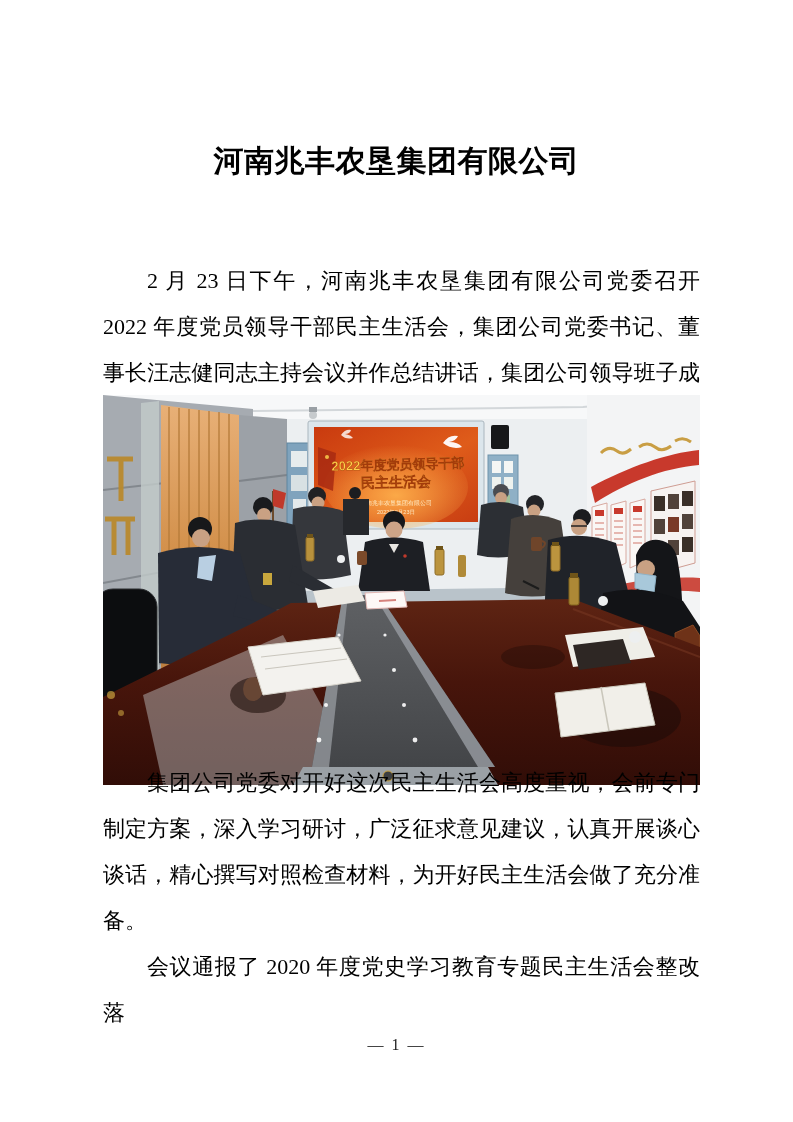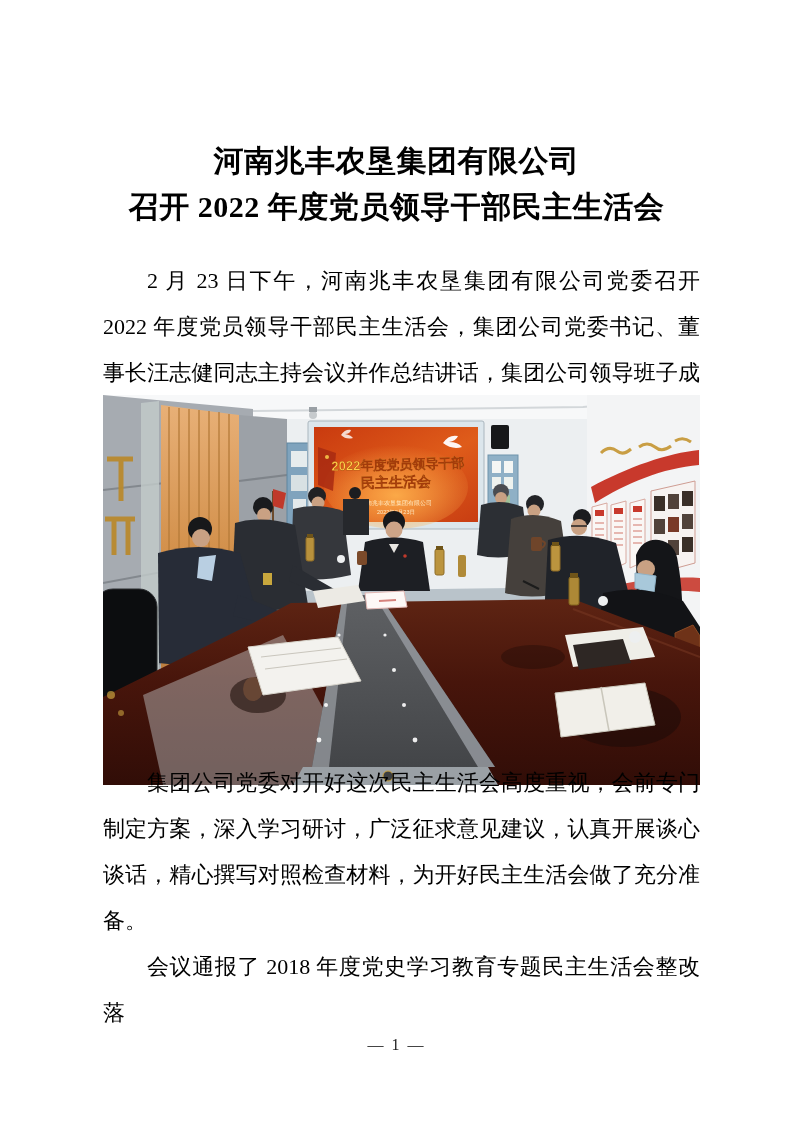--- a/index.html
+++ b/index.html
@@ -32,21 +32,20 @@
   .slide-title-text { font-family:"Liberation Sans","DejaVu Sans",sans-serif; font-weight:bold; }
   .slide-sub-text   { font-family:"Liberation Sans","DejaVu Sans",sans-serif; }
 </style>
 </head>
 <body>
 
 <div class="page">
 
   <h1 class="doc-title">
     <span>河南兆丰农垦集团有限公司</span>
-    <span>召开 2022 年度党员领导干部民主生活会</span>
   </h1>
 
   <div class="body-block" id="para-block-1">
     <p>2 月 23 日下午，河南兆丰农垦集团有限公司党委召开 2022 年度党员领导干部民主生活会，集团公司党委书记、董事长汪志健同志主持会议并作总结讲话，集团公司领导班子成员参加会议。</p>
   </div>
 
   <figure class="photo-figure">
     <svg width="597" height="390" viewBox="0 0 597 390">
       <defs>
         <linearGradient id="blindsG" x1="0" y1="0" x2="0" y2="1">
@@ -312,18 +311,18 @@
             <circle cx="500" cy="206" r="5"></circle>
             <circle cx="532" cy="242" r="6"></circle>
           <rect x="160" y="178" width="9" height="12" fill="#d9b53e" opacity="0.9"></rect>
         </g>
       </g>
     </svg>
   </figure>
 
   <div class="body-block" id="para-block-2">
     <p>集团公司党委对开好这次民主生活会高度重视，会前专门制定方案，深入学习研讨，广泛征求意见建议，认真开展谈心谈话，精心撰写对照检查材料，为开好民主生活会做了充分准备。</p>
-    <p>会议通报了 2018 年度党史学习教育专题民主生活会整改落</p>
+    <p>会议通报了 2020 年度党史学习教育专题民主生活会整改落</p>
   </div>
 
   <div class="page-number">— 1 —</div>
 
 </div>
 
 </body></html>

